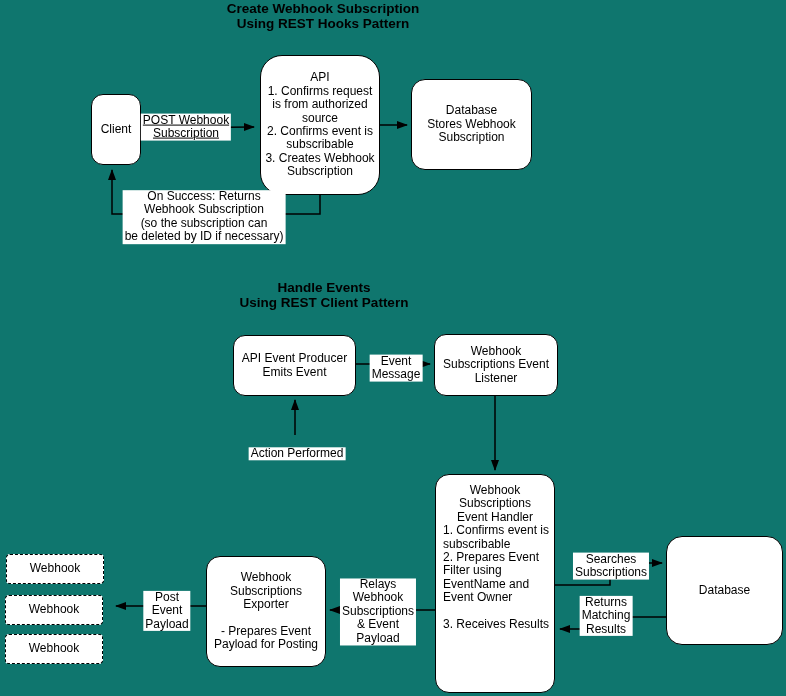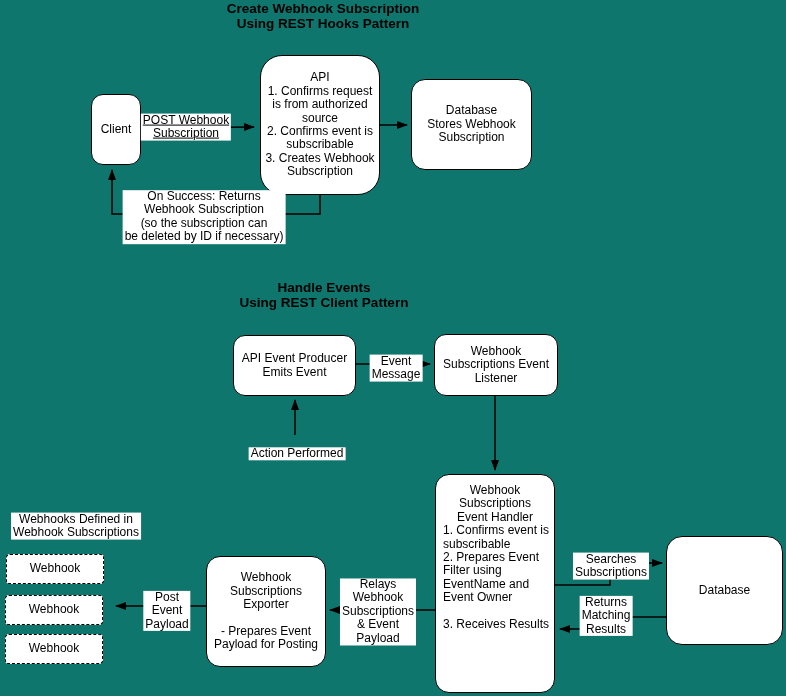--- a/index.html
+++ b/index.html
@@ -150,16 +150,14 @@
 Matching
 Results</div>
   <div class="lbl" style="left:378px; top:612px;">Relays
 Webhook
 Subscriptions
 &amp; Event
 Payload</div>
   <div class="lbl" style="left:167px; top:611px;">Post
 Event
 Payload</div>
-  <div class="lbl" style="left:76px; top:526px;">Webhooks Defined in
-Webhook Subscriptions</div>
 
 </div>
 
 </body></html>

